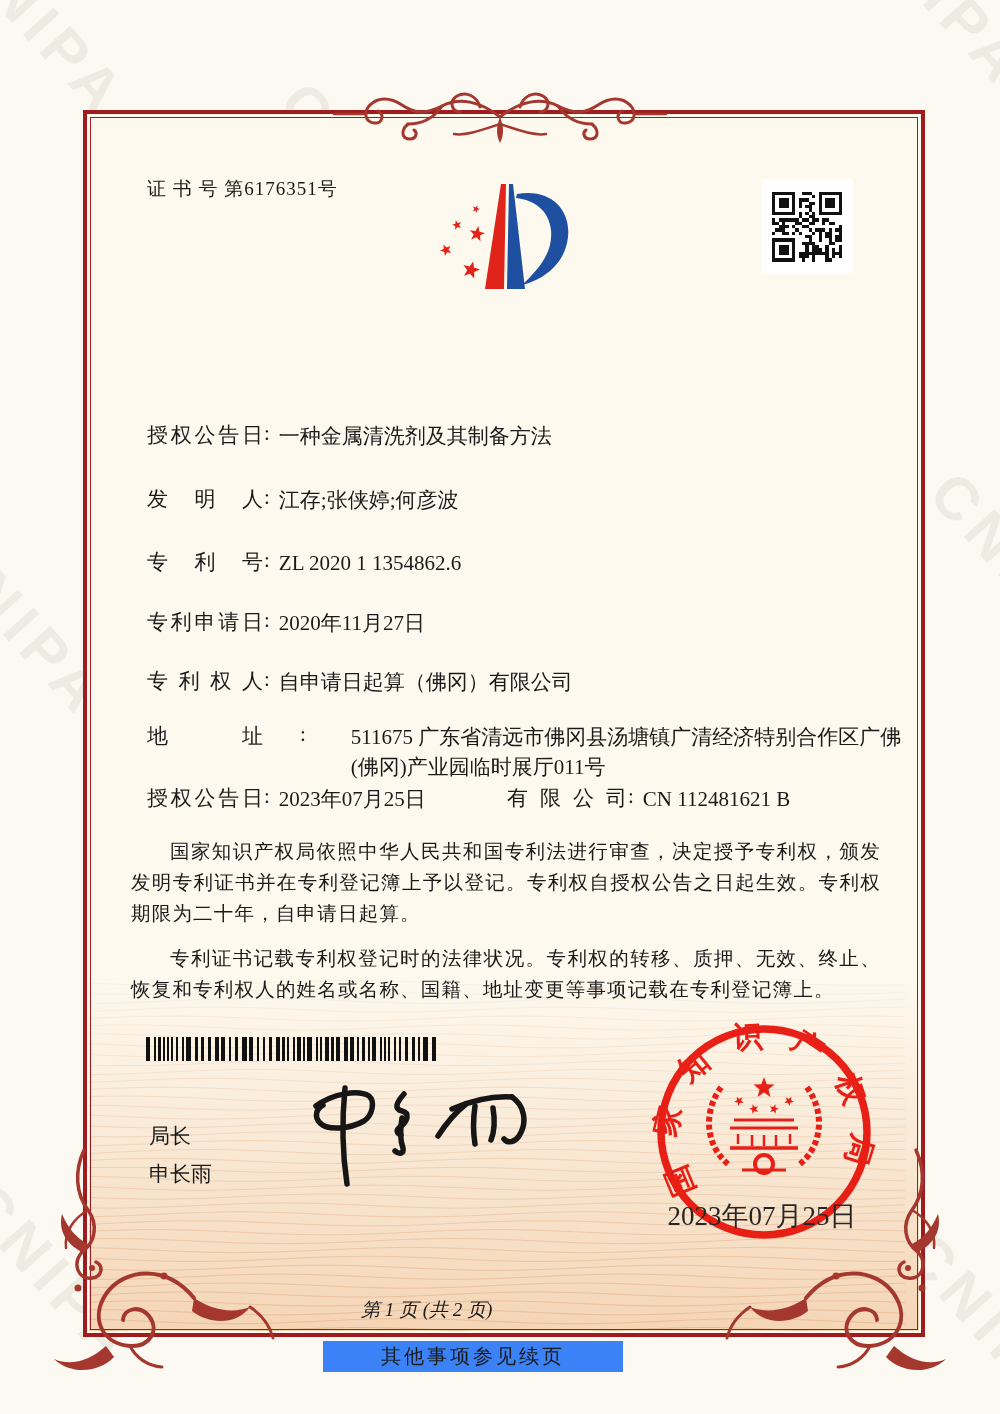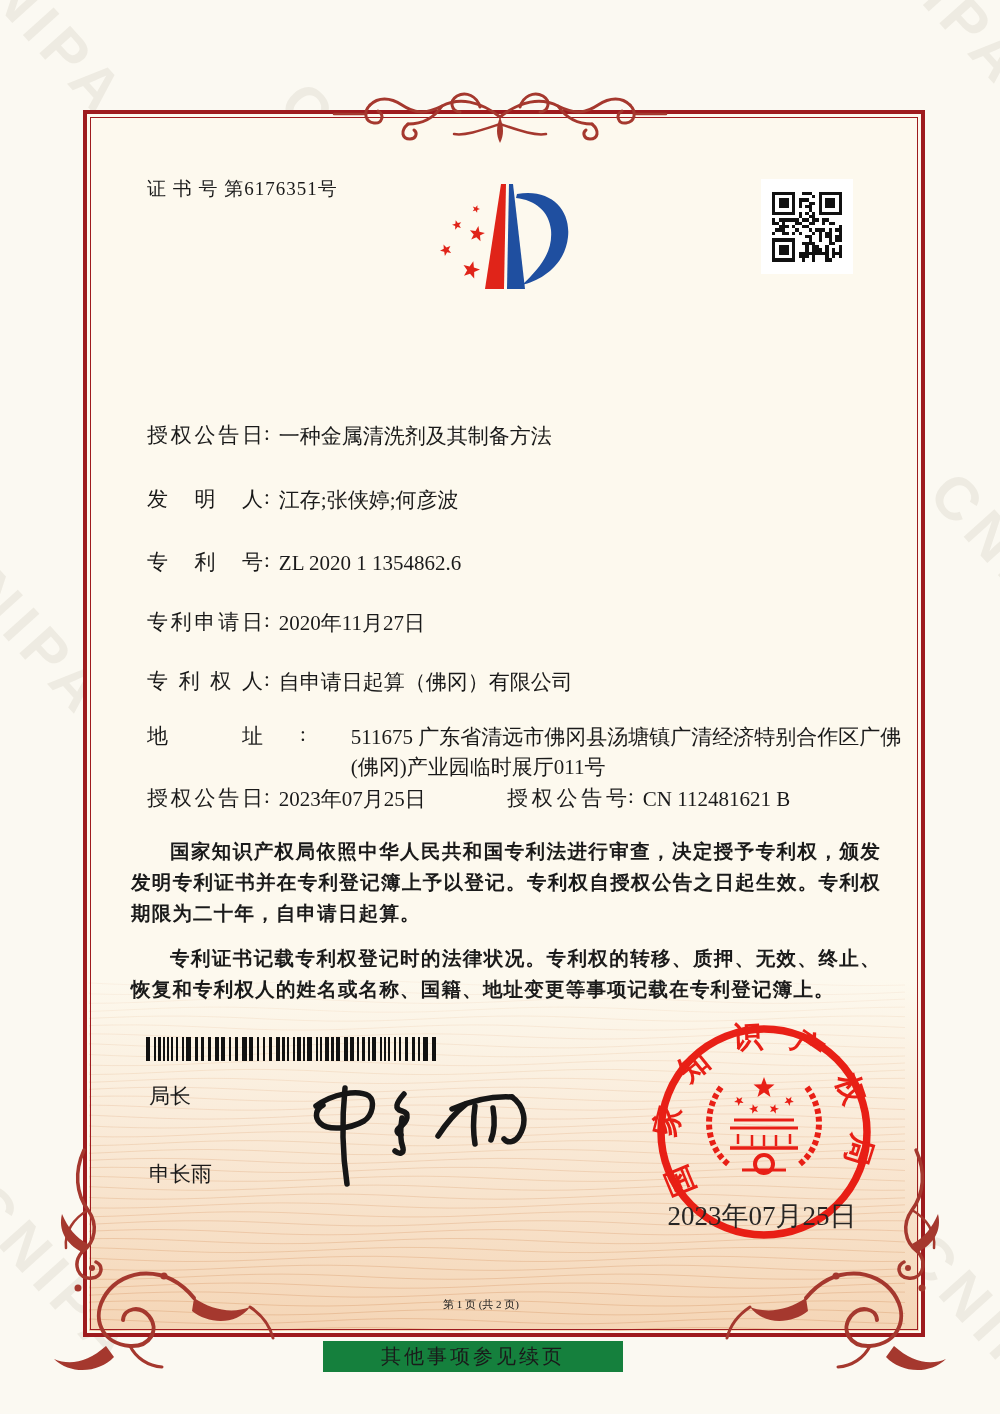--- a/index.html
+++ b/index.html
@@ -81,29 +81,29 @@
   #row-patentee{top:553px;}
   #row-address{top:608px;gap:36px;}
   #row-grant{top:670px;}
   #row-grantno{position:absolute;left:420px;top:670px;}
   #row-grantno .lbl{width:120px;}
   .legal{
     position:absolute;left:44px;top:722px;width:750px;
     font-size:19.5px;line-height:31px;letter-spacing:1.2px;
     text-align:justify;z-index:4;
   }
-  .legal p{text-indent:2em;font-weight:bold;}
+  .legal p{text-indent:2em;}
   .legal p + p{margin-top:14px;}
   .barcode{position:absolute;left:59px;top:923px;width:298px;height:24px;z-index:4;}
-  .signer-title{position:absolute;left:62px;top:968px;font-size:21px;font-family:"Liberation Sans","DejaVu Sans",sans-serif;z-index:4;}
+  .signer-title{position:absolute;left:62px;top:1008px;font-size:21px;font-family:"Liberation Sans","DejaVu Sans",sans-serif;z-index:4;}
   .signer-name{position:absolute;left:62px;top:1046px;font-size:21px;font-family:"Liberation Sans","DejaVu Sans",sans-serif;z-index:4;}
   .signature{position:absolute;left:205px;top:962px;z-index:5;}
   .seal{position:absolute;left:557px;top:898px;z-index:6;}
-  .page-info{position:absolute;left:274px;top:1183px;width:240px;text-align:center;font-size:11px;z-index:4;}
-  .cont-note{position:absolute;left:323px;top:1341px;width:300px;text-align:center;font-size:20px;letter-spacing:3px;z-index:4;background:#15803d;padding:2px 0;}
+  .page-info{position:absolute;left:274px;top:1183px;width:240px;text-align:left;font-size:19px;z-index:4;font-style:italic;}
+  .cont-note{position:absolute;left:323px;top:1341px;width:300px;text-align:center;font-size:20px;letter-spacing:3px;z-index:4;background:#3b82f6;padding:2px 0;}
   svg text{font-family:"Liberation Serif","DejaVu Serif",serif;}
 </style>
 </head>
 <body>
 
 <span class="wm" style="left:-70px;top:-10px;">CNIPA</span>
 <span class="wm" style="left:830px;top:-40px;">CNIPA</span>
 <span class="wm" style="left:255px;top:140px;">CNIPA</span>
 <span class="wm" style="left:500px;top:400px;">CNIPA</span>
 <span class="wm" style="left:-90px;top:590px;">CNIPA</span>
@@ -428,21 +428,21 @@
     <span class="lbl">地址</span>
       <span class="colon">:</span>
       <span class="val">511675 广东省清远市佛冈县汤塘镇广清经济特别合作区广佛(佛冈)产业园临时展厅011号</span>
   </div>
   <div class="fieldrow" id="row-grant">
     <span class="lbl">授权公告日</span>
       <span class="colon">:</span>
       <span class="val">2023年07月25日</span>
   </div>
   <div class="fieldrow" id="row-grantno">
-    <span class="lbl">授权公告号</span>
+    <span class="lbl">有限公司</span>
       <span class="colon">:</span>
       <span class="val">CN 112481621 B</span>
   </div>
 
   <div class="legal">
     <p>国家知识产权局依照中华人民共和国专利法进行审查，决定授予专利权，颁发发明专利证书并在专利登记簿上予以登记。专利权自授权公告之日起生效。专利权期限为二十年，自申请日起算。</p>
     <p>专利证书记载专利权登记时的法律状况。专利权的转移、质押、无效、终止、恢复和专利权人的姓名或名称、国籍、地址变更等事项记载在专利登记簿上。</p>
   </div>
 
   <svg class="barcode" id="barcode-svg" width="298" height="24">

